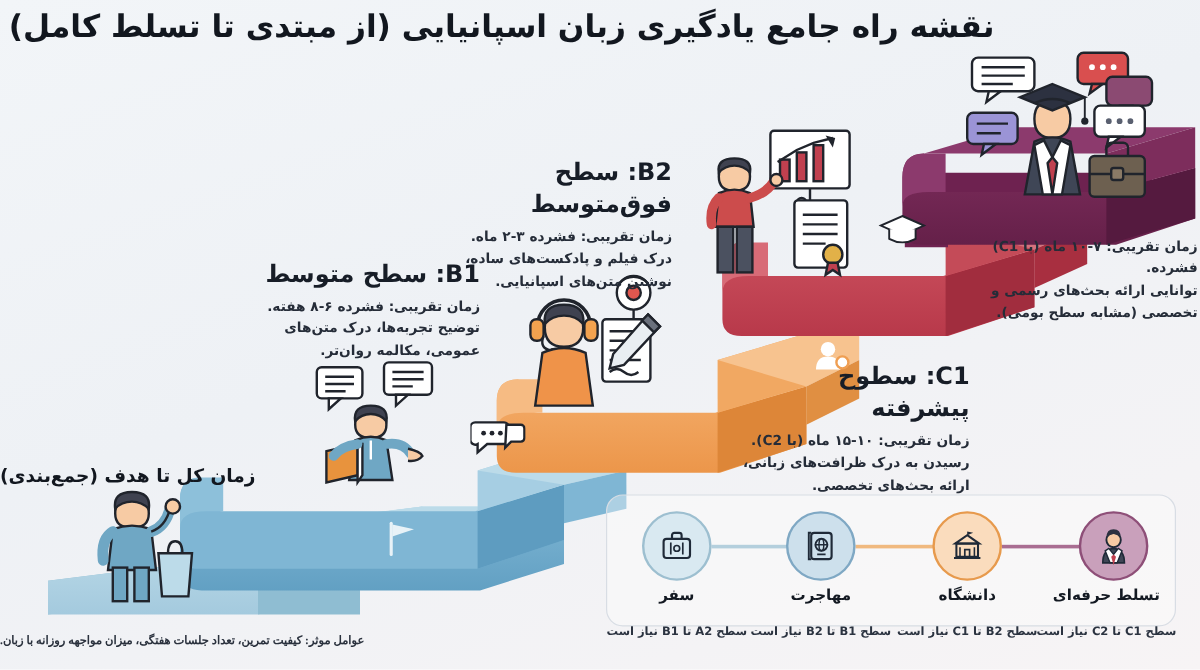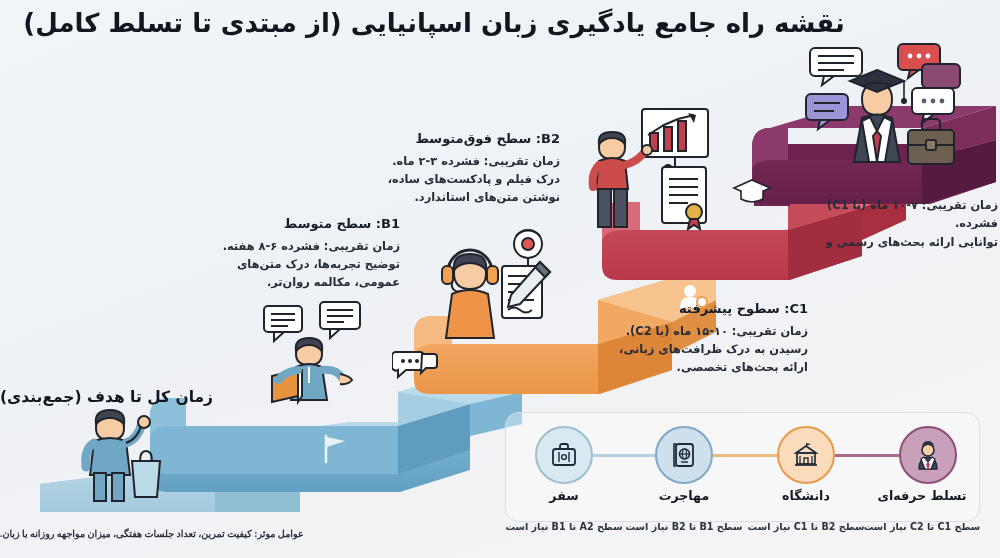--- a/index.html
+++ b/index.html
@@ -13,30 +13,29 @@
   }
   .stage{position:absolute;inset:0;}
 
   
   .title{
     position:absolute;top:8px;left:0;width:836px;
     text-align:center;
     font-size:26px;font-weight:bold;letter-spacing:-.2px;
     color:#12171f;
     direction:rtl;
-    padding-left:16px;
   }
 
   
   .stairs{position:absolute;inset:0;}
   .stairs svg{position:absolute;top:0;left:0;}
 
   
   .block{position:absolute;direction:rtl;text-align:right;}
-  .block .hd{font-size:13px;font-weight:bold;color:#171d27;line-height:1.35;margin-bottom:4px;}
+  .block .hd{font-size:20px;font-weight:bold;color:#171d27;line-height:1.35;margin-bottom:4px;}
   .block .bd{font-size:11.4px;line-height:1.62;color:#252c38;font-weight:bold;}
   .block .bd span{display:block;}
 
   .b-a{top:318px;right:805px;width:185px;}
   .b-b1{top:215px;right:600px;width:180px;margin-left:16px;}
   .b-b2{top:130px;right:440px;width:192px;}
   .b-c1{top:300px;left:618px;width:190px;text-align:right;}
   .b-c2{top:196px;left:808px;width:190px;text-align:right;}
 
   
@@ -335,21 +334,21 @@
   <div class="conn">
     
     
   </div>
 
   <div class="block b-b2">
     <div class="hd">B2: سطح فوق‌متوسط</div>
     <div class="bd">
       <span>زمان تقریبی: فشرده ۳-۲ ماه.</span>
       <span>درک فیلم و پادکست‌های ساده،</span>
-      <span>نوشتن متن‌های استاندارد.</span>
+      <span>نوشتن متن‌های اسپانیایی.</span>
     </div>
   </div>
   <div class="conn">
     
     
   </div>
 
   <div class="block b-c1">
     <div class="hd">C1: سطوح پیشرفته</div>
     <div class="bd">
@@ -360,20 +359,21 @@
   </div>
   <div class="conn">
     
     
   </div>
 
   <div class="block b-c2">
     <div class="bd">
       <span>زمان تقریبی: ۷-۱۰ ماه (با C1) فشرده.</span>
       <span>توانایی ارائه بحث‌های رسمی و</span>
+      <span>تخصصی (مشابه سطح بومی).</span>
     </div>
   </div>
   <div class="conn">
     
     
   </div>
 
   <div class="sum-title">زمان کل تا هدف (جمع‌بندی)</div>
 
   <div class="panel"></div>

